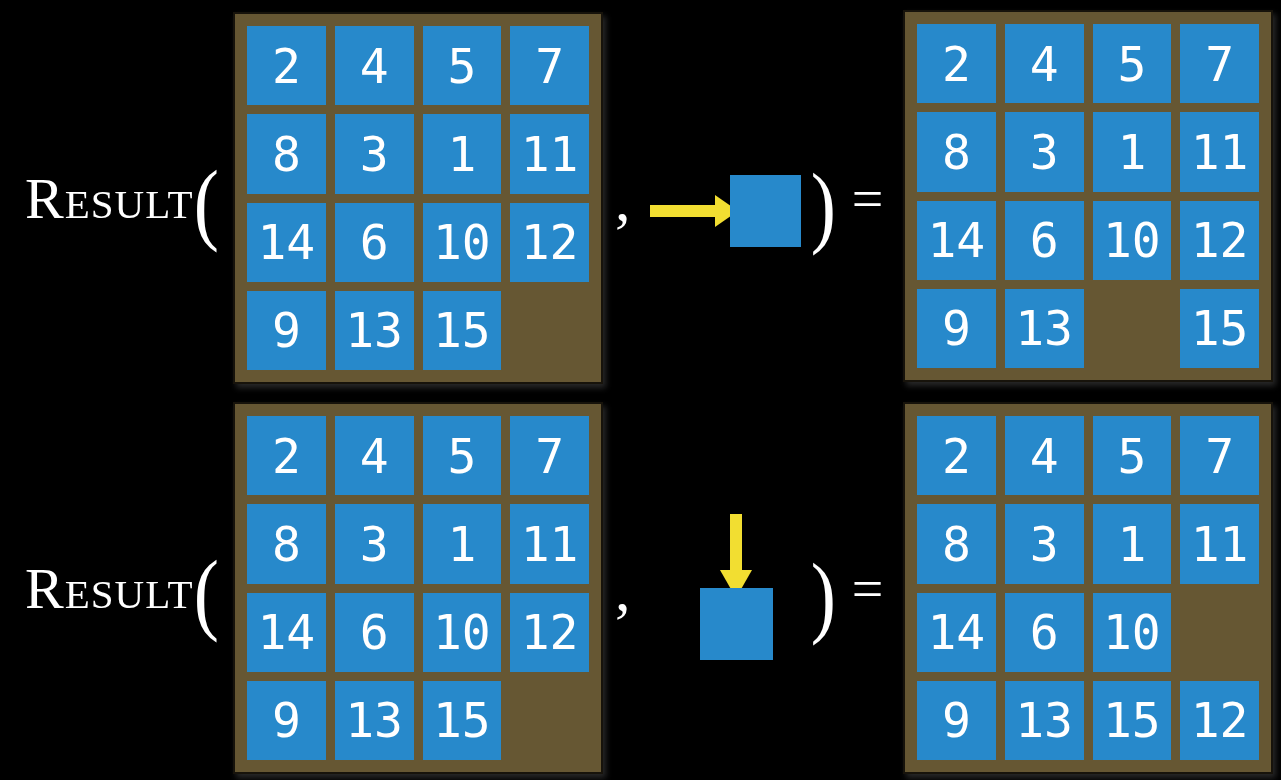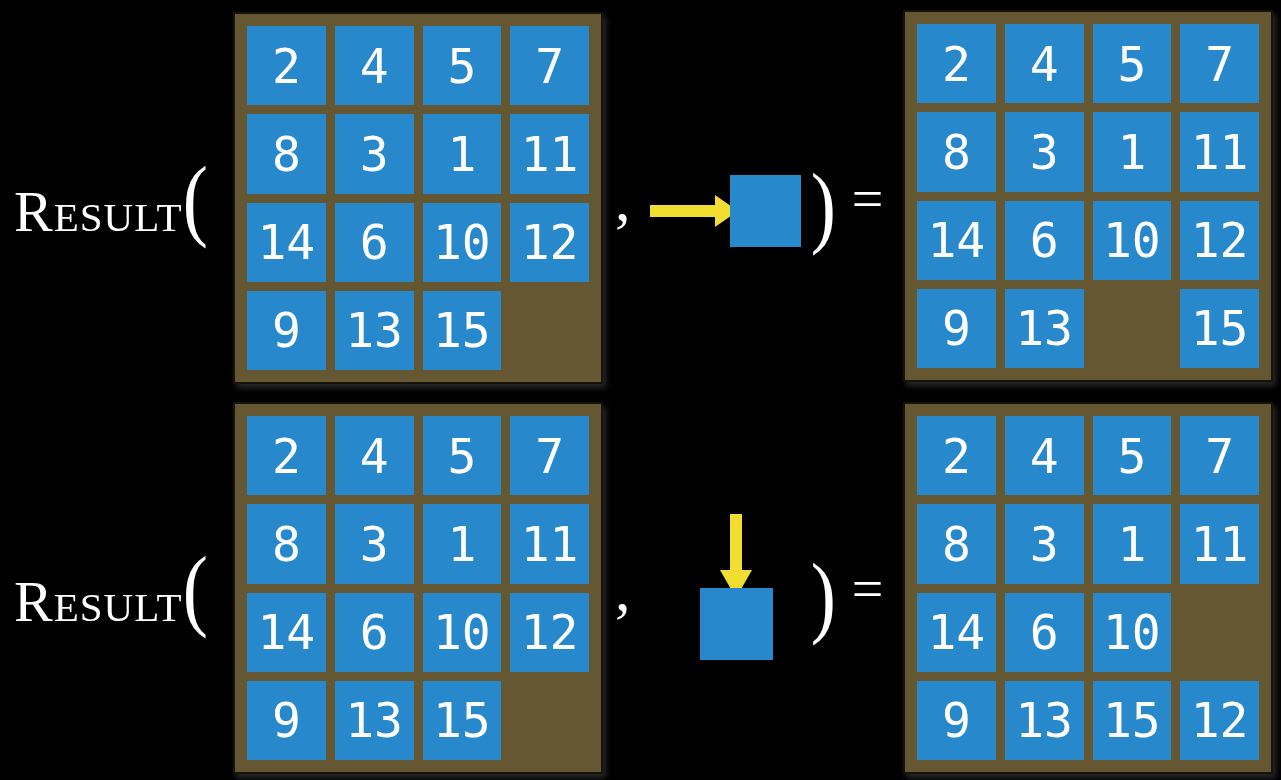--- a/index.html
+++ b/index.html
@@ -6,24 +6,24 @@
   .stage{
     position:relative;
     width:1281px;height:780px;
     background:var(--bg,#000);
     overflow:hidden;
     font-family:"Liberation Serif", serif;
   }
   
   .fn-label{
     position:absolute;
-    left:14px;
+    left:25px;
     height:84px;
     display:flex;
-    align-items:flex-end;
+    align-items:center;
     color:var(--text,#fff);
     white-space:nowrap;
   }
   .fn-label.row1{top:157px;}
   .fn-label.row2{top:547px;}
   .fn-word{
     font-size:58px;
     font-variant:small-caps;
     letter-spacing:1px;
     line-height:1;

